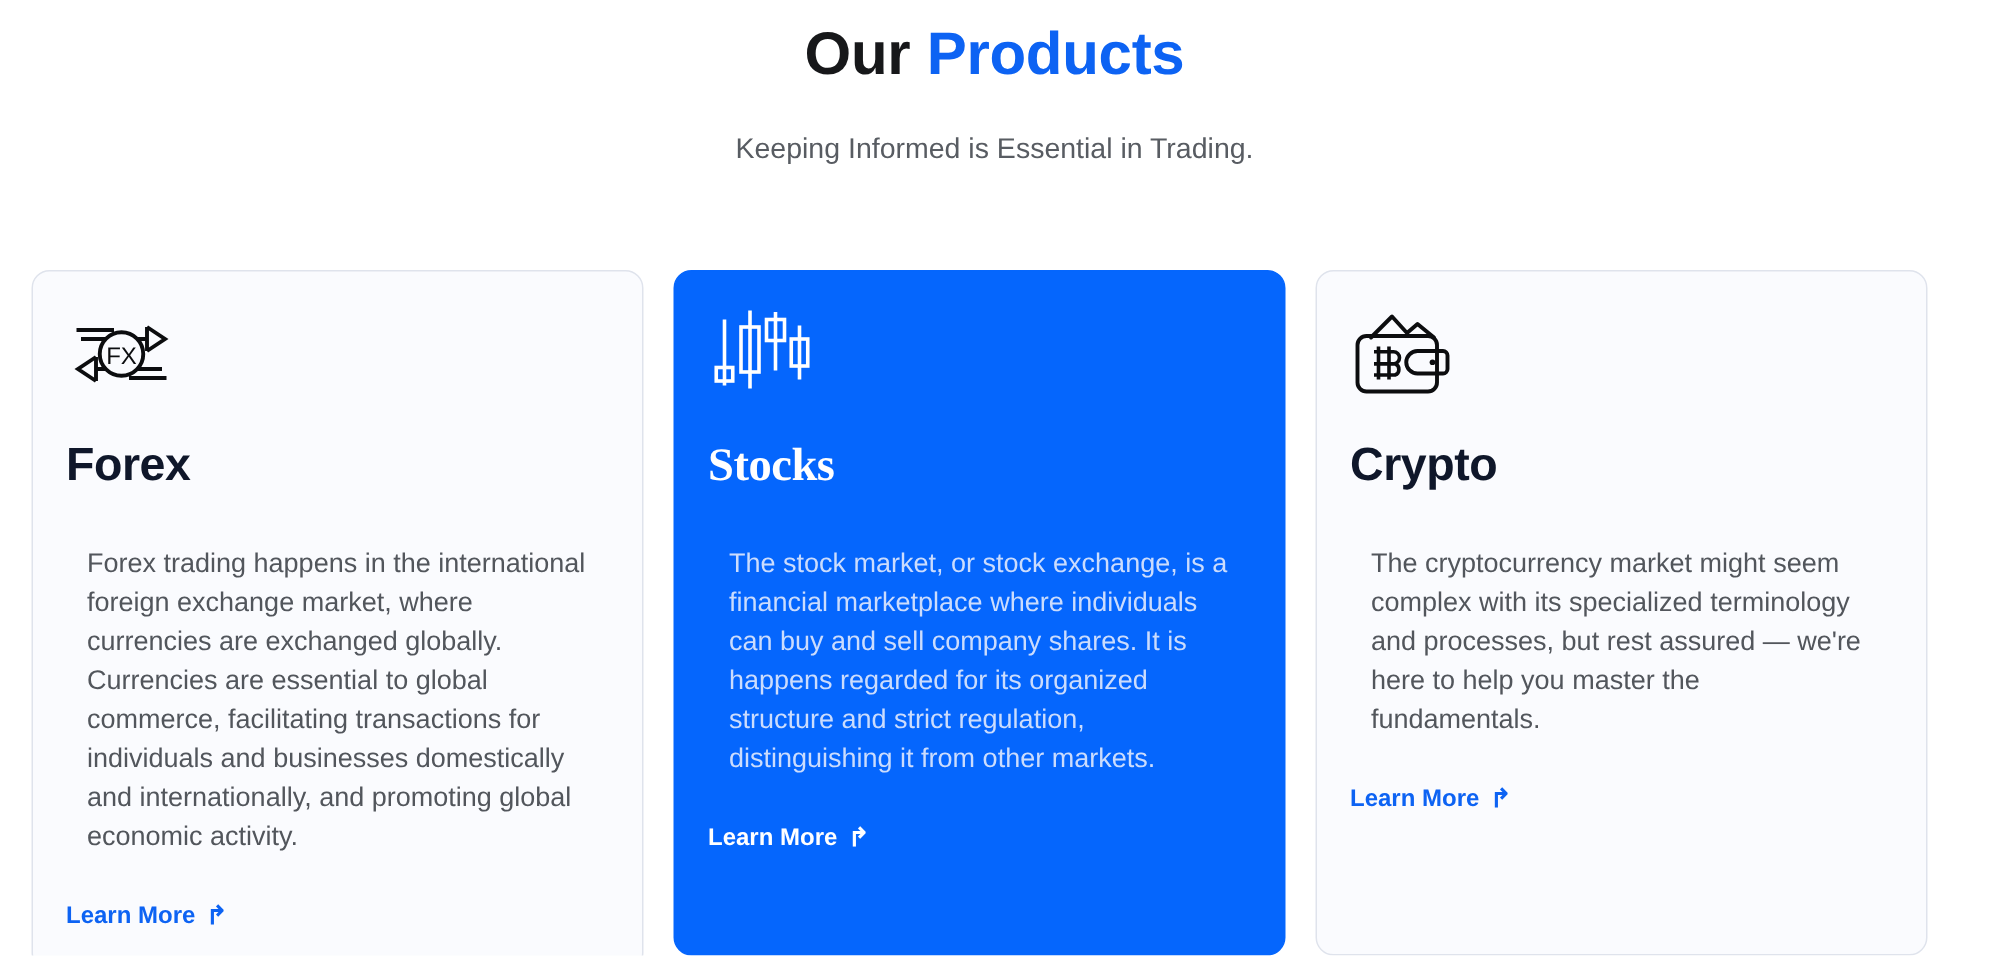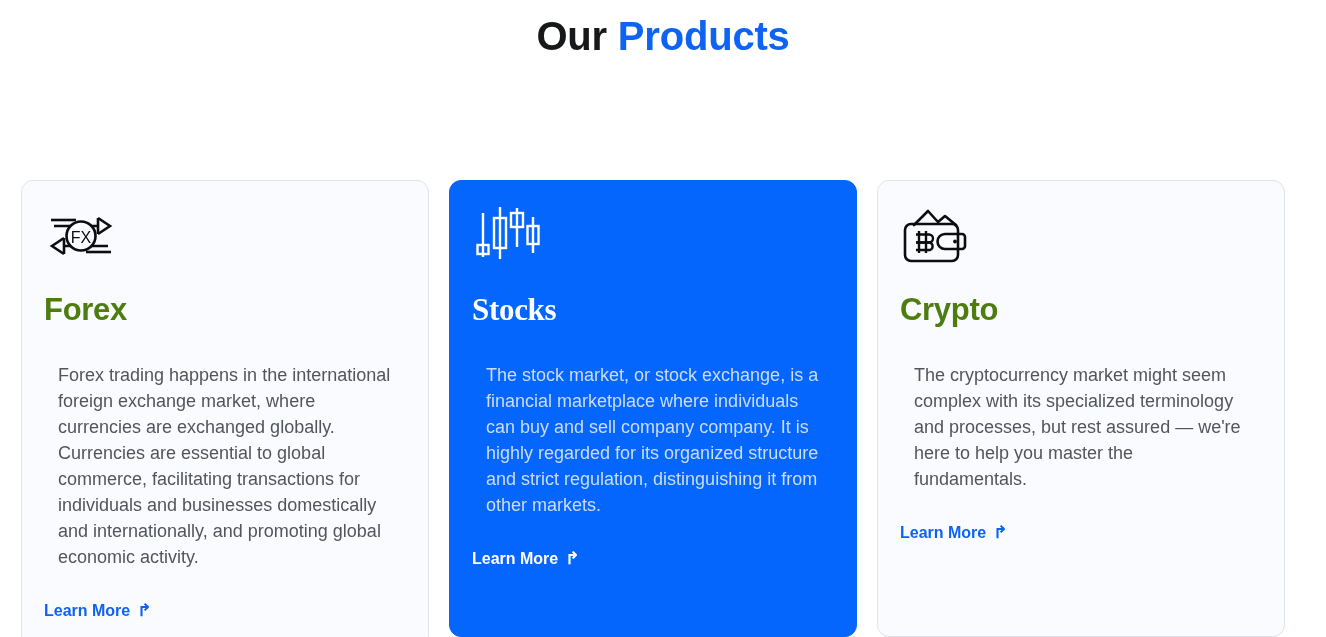--- a/index.html
+++ b/index.html
@@ -79,21 +79,21 @@
     margin-left: 2px;
   }
 
   .card-title {
     margin: 0;
     padding-top: 25px;
     font-size: 31px;
     font-weight: bold;
     line-height: 1.15;
     letter-spacing: -0.3px;
-    color: #4d7c0f;
+    color: #0f172a;
   }
   .card.featured .card-title {
     color: #ffffff;
     font-family: Liberation Serif, serif;
   }
 
   .card-body {
     margin: 14px;
     padding-top: 20px;
     font-size: 18px;
@@ -127,20 +127,21 @@
 
   svg { display: block; }
 </style>
 </head>
 <body>
 
 <div class="page">
 
   <div class="section-header">
     <h1 class="section-title"><span>Our</span> <span class="accent">Products</span></h1>
+    <p class="section-subtitle">Keeping Informed is Essential in Trading.</p>
   </div>
 
   <div class="cards">
 
     <div class="card light">
       <div class="card-icon">
         <svg width="70" height="58" viewBox="0 0 70 58" fill="none" stroke="#0c0d0f" stroke-width="2.6" stroke-linecap="butt" stroke-linejoin="miter">
 
           <path d="M5 13 H30"></path>
           <path d="M8 19 H52"></path>
@@ -175,21 +176,21 @@
           <rect x="20" y="13" width="12" height="30" fill="none"></rect>
 
           <path d="M43 3 V42"></path>
           <rect x="37" y="8" width="12" height="14" fill="none"></rect>
 
           <path d="M59 12 V48"></path>
           <rect x="53.5" y="21" width="11" height="18" fill="none"></rect>
         </svg>
       </div>
       <h2 class="card-title">Stocks</h2>
-      <p class="card-body">The stock market, or stock exchange, is a financial marketplace where individuals can buy and sell company company. It is highly regarded for its organized structure and strict regulation, distinguishing it from other markets.</p>
+      <p class="card-body">The stock market, or stock exchange, is a financial marketplace where individuals can buy and sell company shares. It is happens regarded for its organized structure and strict regulation, distinguishing it from other markets.</p>
       <a class="learn-more">
         <span>Learn More</span>
         <span class="arrow-glyph">↱</span>
       </a>
     </div>
 
     <div class="card light">
       <div class="card-icon">
         <svg width="66" height="58" viewBox="0 0 66 58" fill="none" stroke="#0c0d0f" stroke-width="2.6" stroke-linejoin="round" stroke-linecap="round">
 

